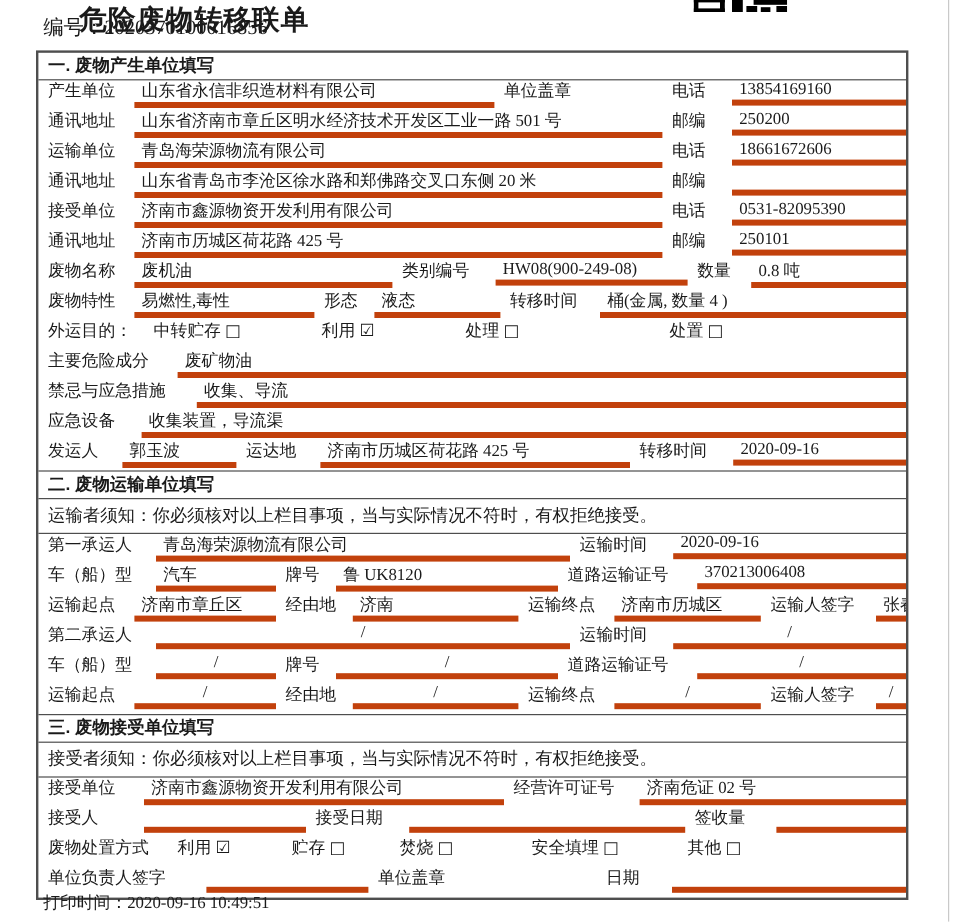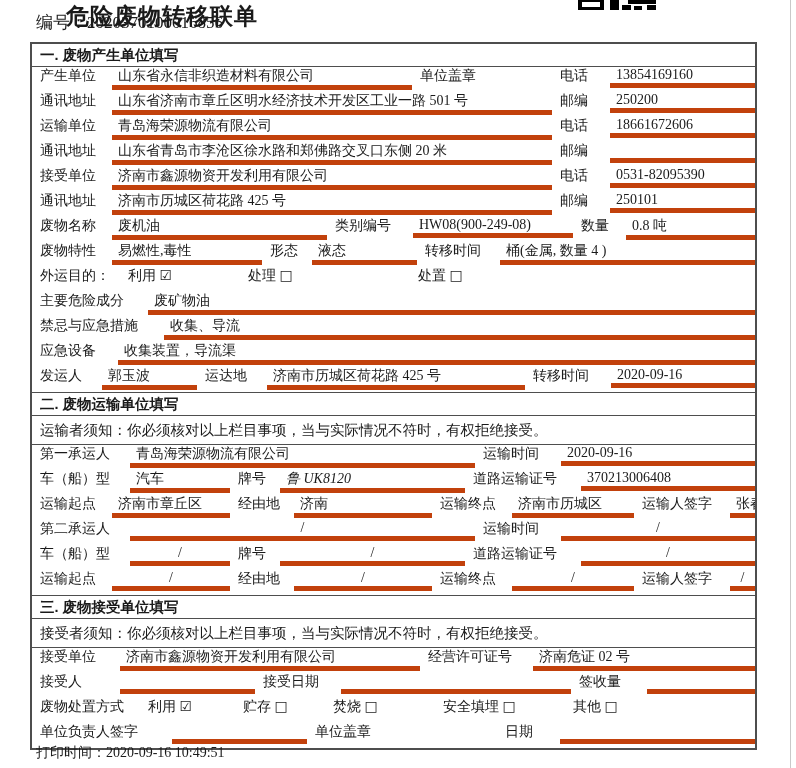--- a/index.html
+++ b/index.html
@@ -109,20 +109,21 @@
       <div class="row">
         <span class="lbl" style="width: 72px;">废物特性</span>
         <span class="fld" style="width: 150px;">易燃性,毒性</span>
         <span class="lbl" style="width: 42px;">形态</span>
         <span class="fld" style="width: 105px;">液态</span>
         <span class="lbl" style="width: 75px;">转移时间</span>
         <span class="fld grow">桶(金属, 数量 4 )</span>
       </div>
       <div class="row">
         <span class="lbl" style="width: 88px;">外运目的：</span>
+        <span class="cb" style="width: 140px;"><span>中转贮存 </span><span class="box">□</span></span>
         <span class="cb" style="width: 120px;"><span>利用 </span><span class="box">☑</span></span>
         <span class="cb" style="width: 170px;"><span>处理 </span><span class="box">□</span></span>
         <span class="cb" style="flex: 1 1 0%;"><span>处置 </span><span class="box">□</span></span>
       </div>
       <div class="row">
         <span class="lbl" style="width: 108px;">主要危险成分</span>
         <span class="fld grow">废矿物油</span>
       </div>
       <div class="row">
         <span class="lbl" style="width: 124px;">禁忌与应急措施</span>
@@ -147,21 +148,21 @@
       <div class="row">
         <span class="lbl" style="width: 90px;">第一承运人</span>
         <span class="fld" style="width: 345px;">青岛海荣源物流有限公司</span>
         <span class="lbl" style="width: 78px;">运输时间</span>
         <span class="fld grow">2020-09-16</span>
       </div>
       <div class="row">
         <span class="lbl" style="width: 90px;">车（船）型</span>
         <span class="fld" style="width: 100px;">汽车</span>
         <span class="lbl" style="width: 42px;">牌号</span>
-        <span class="fld" style="width: 185px; font-style: italic;">鲁 UK8120</span>
+        <span class="fld" style="width: 185px;">鲁 UK8120</span>
         <span class="lbl" style="width: 108px;">道路运输证号</span>
         <span class="fld grow">370213006408</span>
       </div>
       <div class="row">
         <span class="lbl" style="width: 72px;">运输起点</span>
         <span class="fld" style="width: 118px;">济南市章丘区</span>
         <span class="lbl" style="width: 56px;">经由地</span>
         <span class="fld" style="width: 138px;">济南</span>
         <span class="lbl" style="width: 72px;">运输终点</span>
         <span class="fld" style="width: 122px;">济南市历城区</span>

